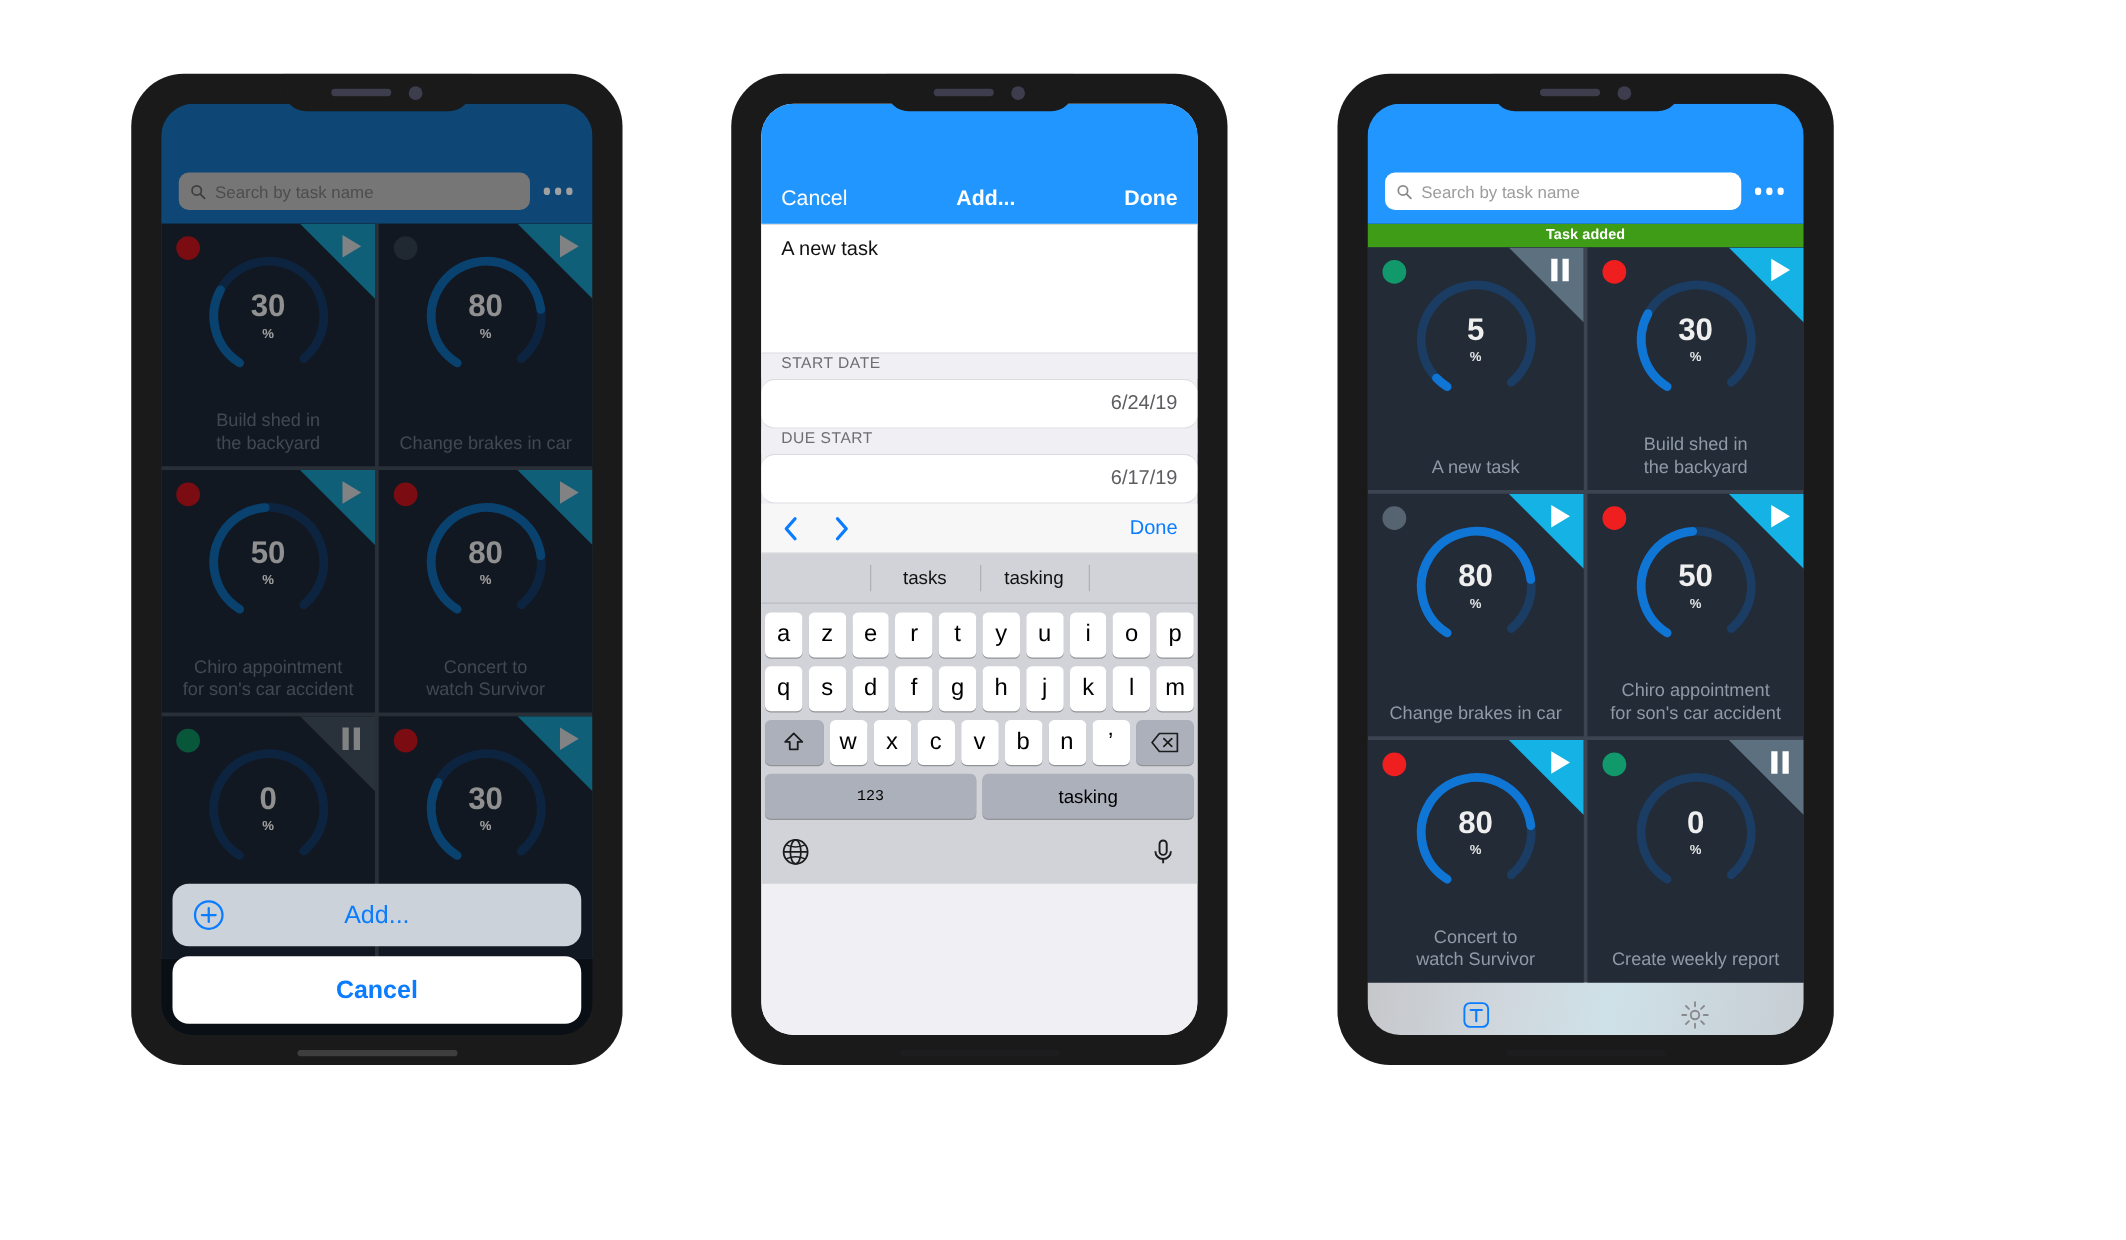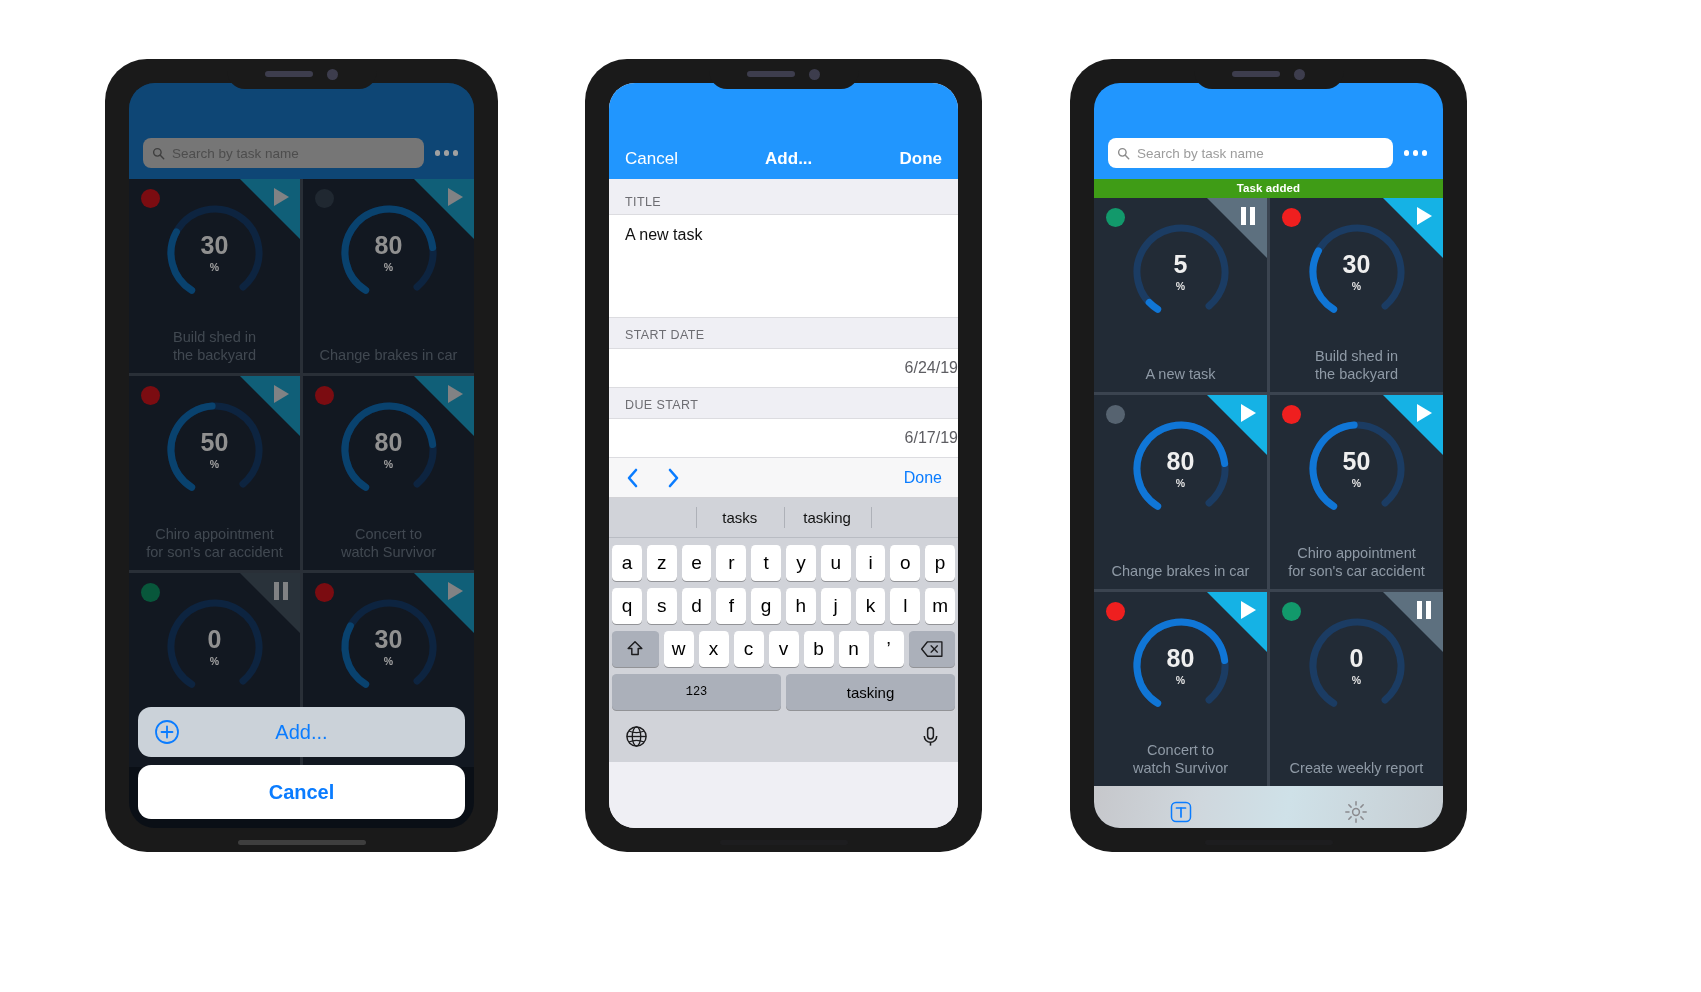--- a/index.html
+++ b/index.html
@@ -176,30 +176,30 @@
   .formnav .ttl { font-size:17px; color:#ffffff; font-weight:bold; }
   .formnav .btn.bold { font-weight:bold; }
 
   .formbody { background:#efeff4; height:100%; }
   .sechead {
     background:#efeff4;
     padding:16px 16px 5px;
     font-size:12.5px; color:#6d6d72;
     letter-spacing:.4px;
   }
-  .sechead.tight { padding-top:10px; padding-bottom:6px; }
+  .sechead.tight { padding-top:0; padding-bottom:6px; }
   .whitefield {
     background:#ffffff;
     border-top:1px solid #dcdce0;
     border-bottom:1px solid #dcdce0;
     padding:11px 16px;
     font-size:16px; color:#111;
   }
   .whitefield.tall { min-height:104px; }
-  .whitefield.right { text-align:right; color:#5d5d62; padding:10px 0; }
+  .whitefield.right { text-align:right; color:#5d5d62; padding:10px 16px;border-radius:11px; }
   .navarrows {
     background:#f7f7f8;
     border-bottom:1px solid #d2d2d6;
     height:40px;
     display:flex; align-items:center;
     padding:0 16px;
     gap:26px;
   }
   .navarrows .sp { flex:1; }
   .navarrows .dn { font-size:16px; color:#0a7cff; }
@@ -440,21 +440,20 @@
 
       <div class="formnav">
         <div class="row">
           <span class="btn">Cancel</span>
           <span class="ttl">Add...</span>
           <span class="btn bold">Done</span>
         </div>
       </div>
 
       <div class="formbody">
-        <div class="sechead">TITLE</div>
         <div class="whitefield tall">A new task</div>
 
         <div class="sechead tight">START DATE</div>
         <div class="whitefield right">6/24/19</div>
 
         <div class="sechead tight">DUE START</div>
         <div class="whitefield right">6/17/19</div>
 
         <div class="navarrows">
           <svg class="chev" viewBox="0 0 15 22">

